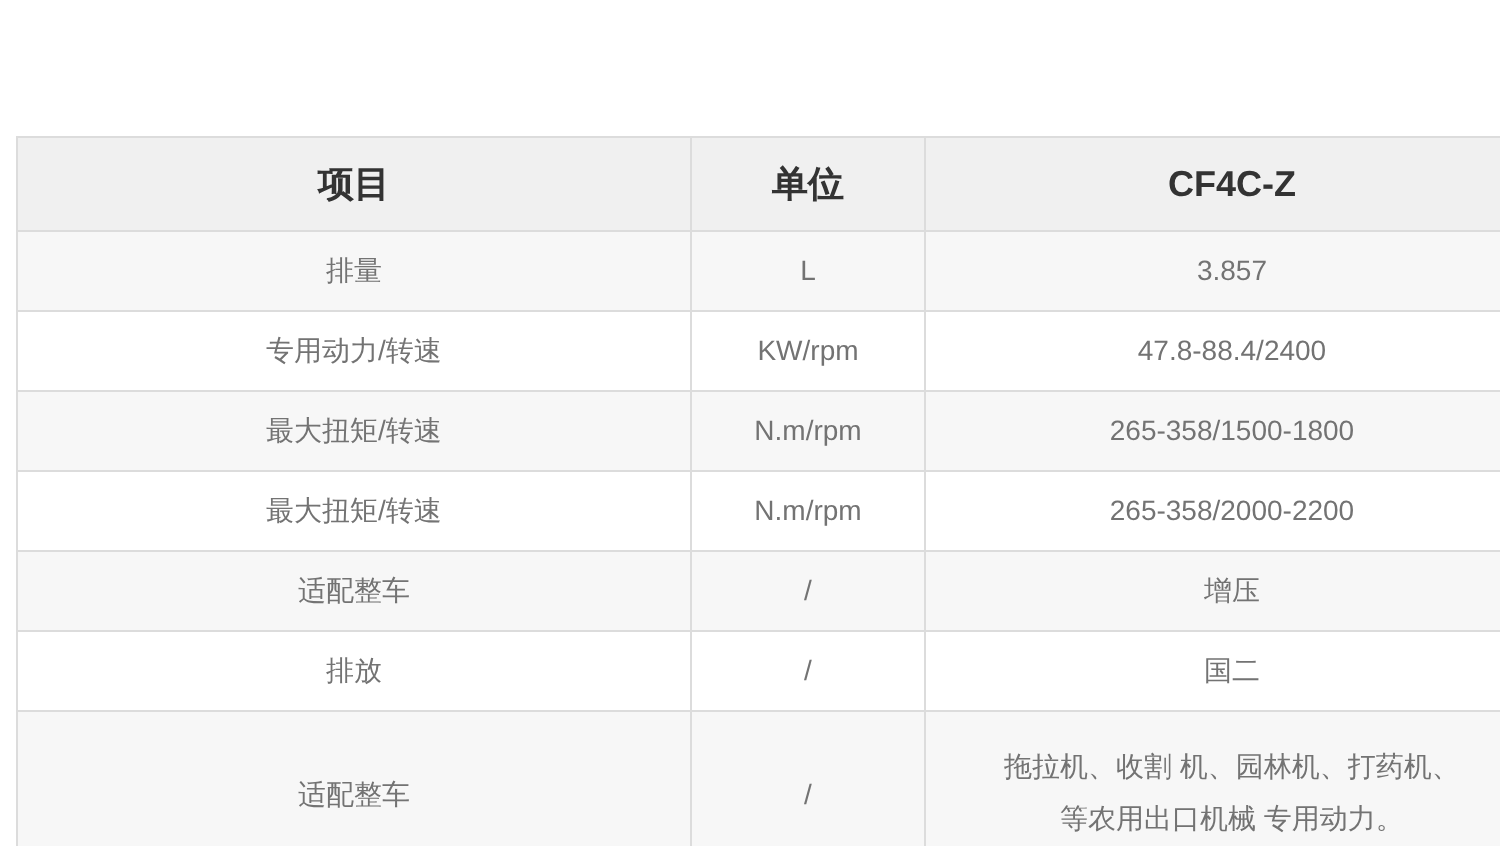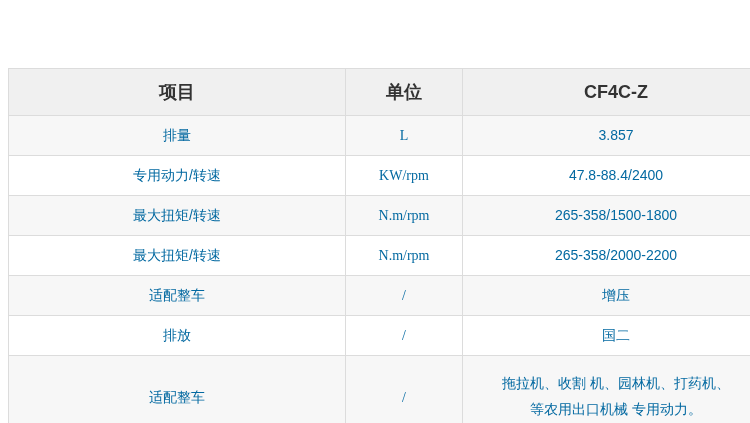--- a/index.html
+++ b/index.html
@@ -28,26 +28,26 @@
     table-layout: fixed;
     border-top: 1px solid #dcdcdc;
     border-left: 1px solid #dcdcdc;
   }
   table.spec-table td {
     border-right: 1px solid #dcdcdc;
     border-bottom: 1px solid #dcdcdc;
     text-align: center;
     vertical-align: middle;
     font-size: 14px;
-    color: #0369a1;
+    color: #737373;
     padding: 0 4px;
     line-height: 1.5;
   }
   .col-item { width: 328px; }
-  .col-unit { width: 108px; font-family: Liberation Serif, serif; }
+  .col-unit { width: 108px; }
   .col-val  { width: 298px; }
 
   tr.head-row td {
     background: #f0f0f0;
     height: 46px;
     font-size: 18px;
     font-weight: bold;
     color: #333333;
   }
   tr.row-odd td {

